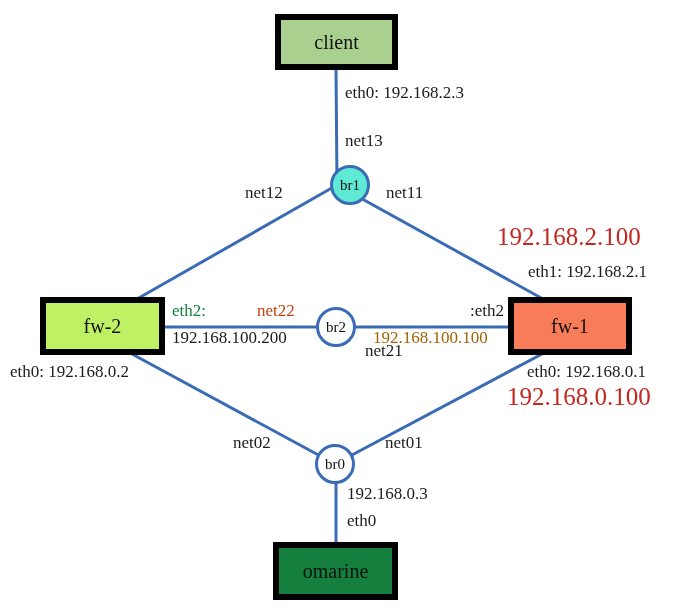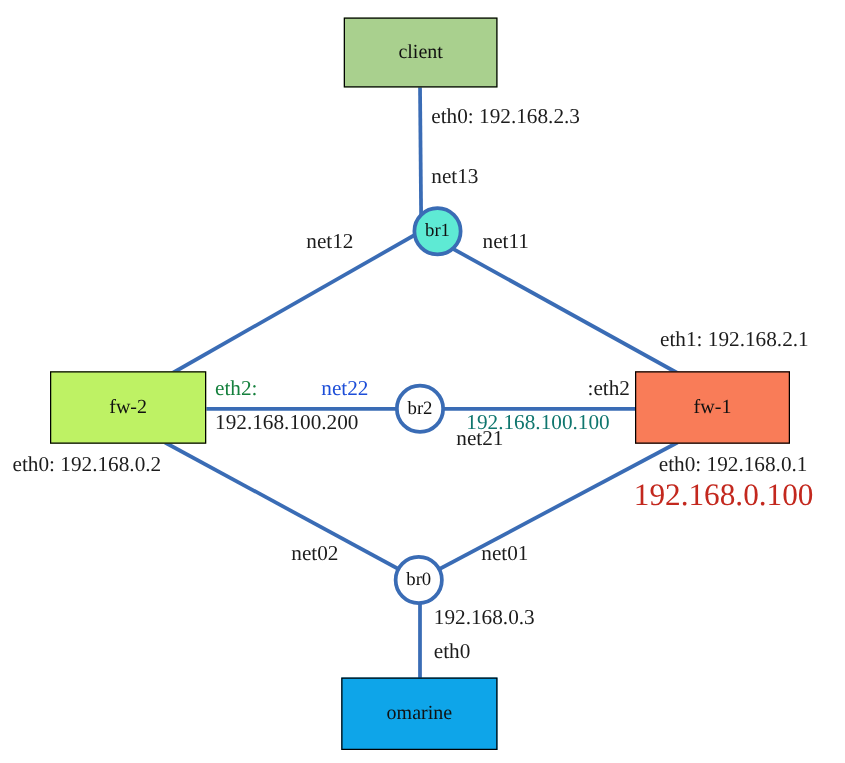--- a/index.html
+++ b/index.html
@@ -20,22 +20,22 @@
   .node {
     position: absolute;
     z-index: 2;
     display: flex;
     align-items: center;
     justify-content: center;
     box-sizing: border-box;
     color: #111111;
   }
   .node.box {
-    border: 1px solid #737373;
-    font-size: 16px;
+    border: 6px solid #737373;
+    font-size: 20px;
   }
   .node.circle {
     border-radius: 50%;
     background: #ffffff;
     font-size: 15px;
   }
   .lbl {
     position: absolute;
     z-index: 3;
     font-size: 17px;
@@ -62,43 +62,44 @@
     </svg>
 <div class="node box" style="left: 275px; top: 14px; width: 123px; height: 56px; background: rgb(169, 208, 142); border-color: rgb(0, 0, 0);">
       <span>client</span>
     </div>
     <div class="node box" style="left: 40px; top: 297px; width: 125px; height: 58px; background: #bef264; border-color: rgb(0, 0, 0);">
       <span>fw-2</span>
     </div>
     <div class="node box" style="left: 508px; top: 297px; width: 124px; height: 58px; background: rgb(249, 124, 88); border-color: rgb(0, 0, 0);">
       <span>fw-1</span>
     </div>
-    <div class="node box" style="left: 273px; top: 542px; width: 125px; height: 58px; background: #0ea5e9; border-color: rgb(0, 0, 0);">
+    <div class="node box" style="left: 273px; top: 542px; width: 125px; height: 58px; background: #15803d; border-color: rgb(0, 0, 0);">
       <span>omarine</span>
     </div>
     <div class="node circle" style="left: 330px; top: 165px; width: 40px; height: 40px; background: #5eead4; border: 3px solid rgb(58, 108, 181);">
       <span>br1</span>
     </div>
     <div class="node circle" style="left: 316px; top: 307px; width: 40px; height: 40px; background: rgb(255, 255, 255); border: 3px solid rgb(58, 108, 181);">
       <span>br2</span>
     </div>
     <div class="node circle" style="left: 315px; top: 444px; width: 40px; height: 40px; background: rgb(255, 255, 255); border: 3px solid rgb(58, 108, 181);">
       <span>br0</span>
     </div>
     <div class="lbl" style="left: 345px; top: 83px; color: rgb(28, 28, 28);">eth0: 192.168.2.3</div>
     <div class="lbl" style="left: 345px; top: 131px; color: rgb(28, 28, 28);">net13</div>
     <div class="lbl" style="left: 245px; top: 183px; color: rgb(28, 28, 28);">net12</div>
     <div class="lbl" style="left: 386px; top: 183px; color: rgb(28, 28, 28);">net11</div>
+    <div class="lbl highlight" style="left: 497px; top: 223px; color: rgb(195, 40, 30);">192.168.2.100</div>
     <div class="lbl" style="left: 528px; top: 262px; color: rgb(28, 28, 28);">eth1: 192.168.2.1</div>
     <div class="lbl" style="left: 172px; top: 301px; color: #15803d;">eth2:</div>
-    <div class="lbl" style="left: 257px; top: 301px; color: #1d4ed8; text-align: right;">net22</div>
+    <div class="lbl" style="left: 257px; top: 301px; color: #c2410c; text-align: right;">net22</div>
     <div class="lbl" style="left: 172px; top: 328px; color: rgb(28, 28, 28);">192.168.100.200</div>
     <div class="lbl" style="left: 365px; top: 301px; color: rgb(28, 28, 28); margin-top: 40px;">net21</div>
     <div class="lbl" style="left: 470px; top: 301px; color: rgb(28, 28, 28);">:eth2</div>
-    <div class="lbl" style="left: 373px; top: 328px; color: #0f766e;">192.168.100.100</div>
+    <div class="lbl" style="left: 373px; top: 328px; color: #a16207;">192.168.100.100</div>
     <div class="lbl" style="left: 10px; top: 362px; color: rgb(28, 28, 28);">eth0: 192.168.0.2</div>
     <div class="lbl" style="left: 527px; top: 362px; color: rgb(28, 28, 28);">eth0: 192.168.0.1</div>
     <div class="lbl highlight" style="left: 507px; top: 383px; color: rgb(195, 40, 30);">192.168.0.100</div>
     <div class="lbl" style="left: 233px; top: 433px; color: rgb(28, 28, 28);">net02</div>
     <div class="lbl" style="left: 385px; top: 433px; color: rgb(28, 28, 28);">net01</div>
     <div class="lbl" style="left: 347px; top: 484px; color: rgb(28, 28, 28);">192.168.0.3</div>
     <div class="lbl" style="left: 347px; top: 511px; color: rgb(28, 28, 28);">eth0</div>
   </div>
 
 </body></html>

